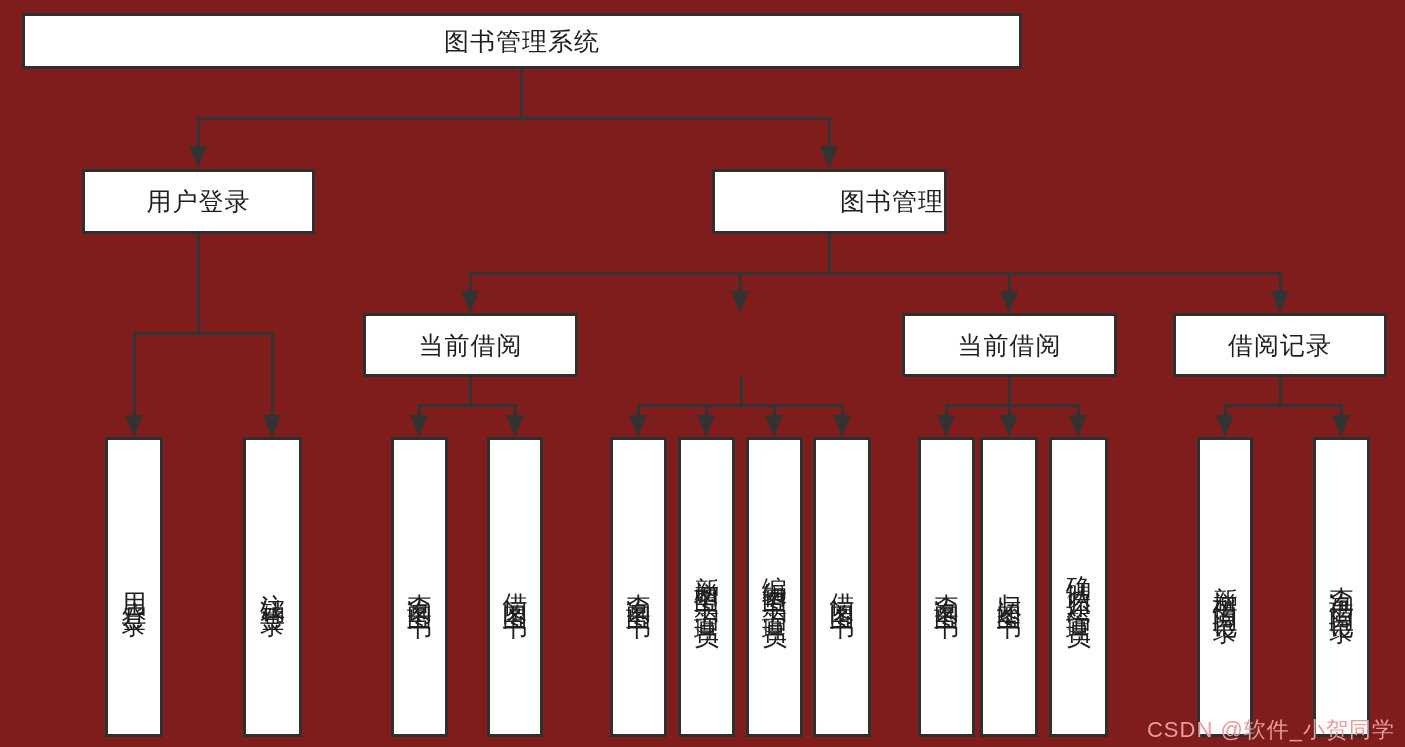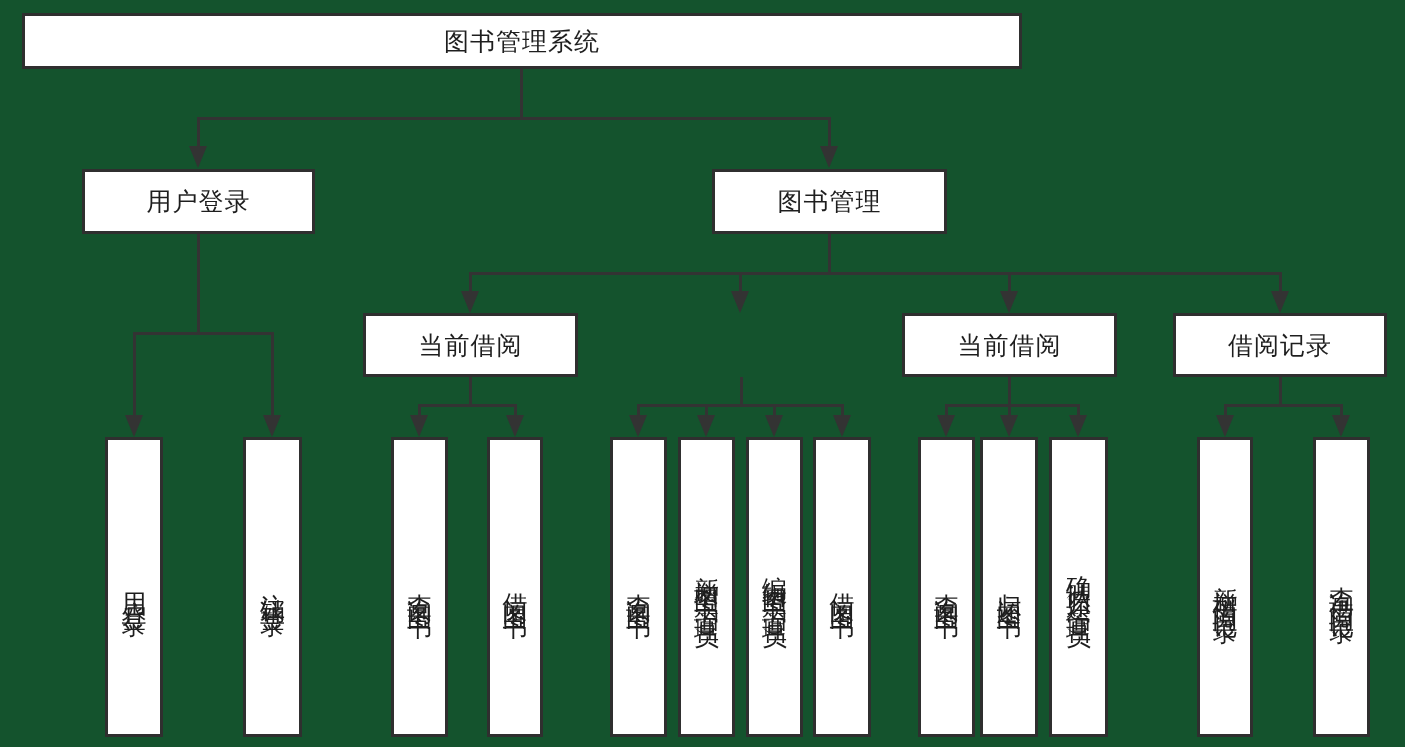--- a/index.html
+++ b/index.html
@@ -1,19 +1,19 @@
 <!DOCTYPE html>
 <html><head>
 <meta charset="utf-8">
 <style>
   html,body{margin:0;padding:0;background:#fff;}
   #stage{
     position:relative;
     width:1405px;height:747px;
-    background:#14532d;
+    background:#7f1d1d;
     overflow:hidden;
     font-family:"Liberation Sans","DejaVu Sans",sans-serif;
     color:#1e1e1e;
   }
   .box{
     position:absolute;
     box-sizing:border-box;
     border:3px solid #2f2f2f;
     background:#ffffff;
     display:flex;
@@ -76,21 +76,21 @@
   <div class="vl" style="left:520px;top:69px;height:49px;"></div>
   <div class="hl" style="left:197px;top:117px;width:634px;"></div>
   <div class="vl" style="left:197px;top:117px;height:33px;"></div>
   <div class="ah" style="left:189px;top:146px;"></div>
   <div class="vl" style="left:828px;top:117px;height:33px;"></div>
   <div class="ah" style="left:820px;top:146px;"></div>
 
   <div class="box" style="left:82px;top:169px;width:233px;height:65px;">
     <span class="node-label">用户登录</span>
   </div>
-  <div class="box" style="left:712px;top:169px;width:235px;height:65px;">
+  <div class="box" style="left:712px;top:169px;width:235px;height:65px;justify-content:flex-end;">
     <span class="node-label">图书管理</span>
   </div>
 
   <div class="vl" style="left:197px;top:234px;height:100px;"></div>
   <div class="hl" style="left:133px;top:332px;width:141px;"></div>
   <div class="vl" style="left:133px;top:332px;height:85px;"></div>
   <div class="ah" style="left:125px;top:415px;"></div>
   <div class="vl" style="left:271px;top:332px;height:85px;"></div>
   <div class="ah" style="left:263px;top:415px;"></div>
 
@@ -186,14 +186,15 @@
     <span class="leaf-label">确认归还（管理员）</span>
   </div>
 
   <div class="leaf" style="left:1197px;top:437px;width:56px;height:300px;">
     <span class="leaf-label">新增借阅记录</span>
   </div>
   <div class="leaf" style="left:1313px;top:437px;width:57px;height:300px;">
     <span class="leaf-label">查询借阅记录</span>
   </div>
 
+  <div class="watermark">CSDN @软件_小贺同学</div>
 
 </div>
 
 </body></html>

